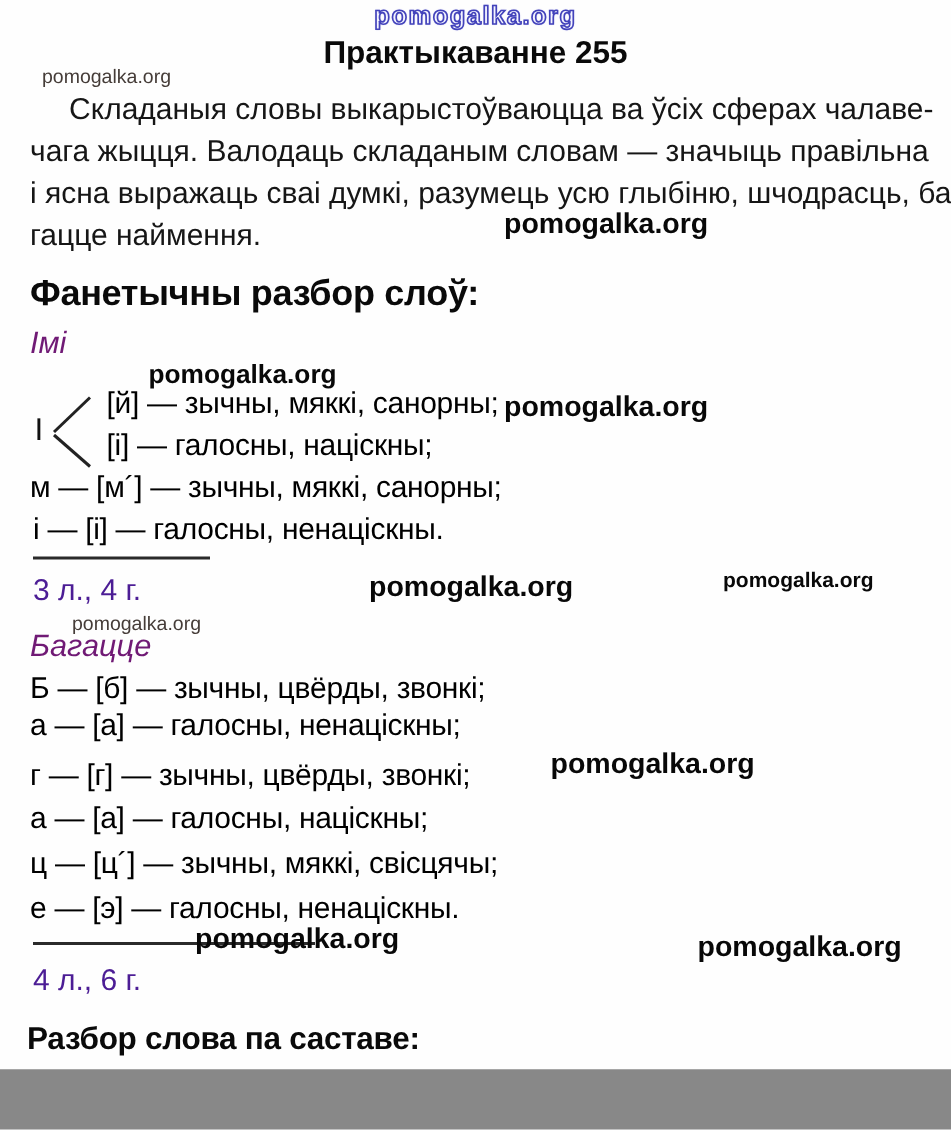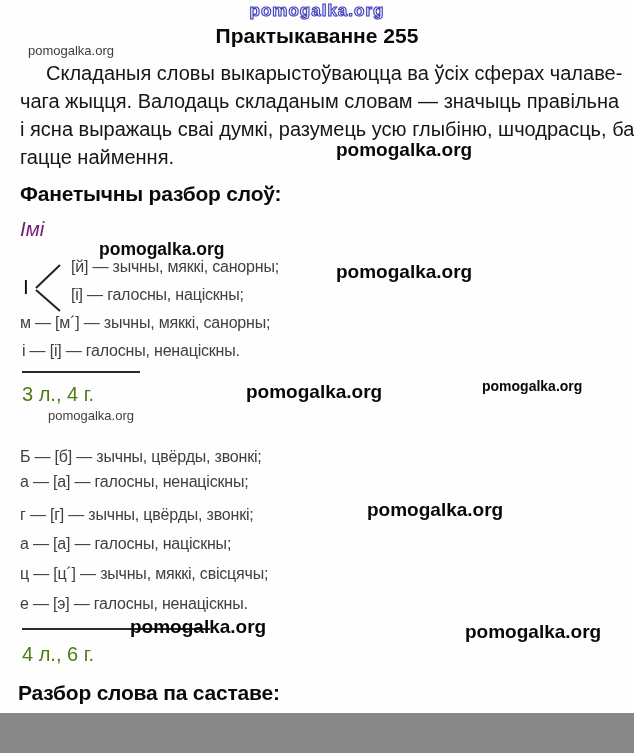--- a/index.html
+++ b/index.html
@@ -21,24 +21,24 @@
     color:#f4f4ff;-webkit-text-stroke:1.1px #4343bb;text-shadow:0 0 1px #5555c5;
   }
   .wm-bold{font-weight:bold;color:#080808;font-size:19px;letter-spacing:0;}
   .wm-small{font-size:13px;color:#453c38;}
   
   .title{left:0;right:0;top:24px;text-align:center;font-size:21px;font-weight:bold;color:#0a0a0a;}
   .para{position:absolute;left:20px;top:59px;width:594px;font-size:20px;line-height:28px;color:#161616;}
   .para .ln{text-align:justify;text-align-last:justify;white-space:nowrap;}
   .para .ln.first{padding-left:26px;}
   .para .ln.last{text-align-last:left;}
-  .h-bold{font-size:21px;font-weight:bold;color:#0a0a0a;letter-spacing:-0.2px;}
+  .h-bold{font-size:24px;font-weight:bold;color:#0a0a0a;letter-spacing:-0.2px;}
   .word-it{font-style:italic;font-size:20.5px;color:#701a75;}
-  .prow{font-size:16px;color:#404040;letter-spacing:-0.2px;}
-  .sum{font-size:20px;color:#4d7c0f;}
+  .prow{font-size:20px;color:#000000;letter-spacing:-0.2px;}
+  .sum{font-size:20px;color:#4c1d95;}
   .rule{position:absolute;border-top:2px solid #2a2a2a;height:0;}
   
   .branch-letter{font-size:21px;color:#111;}
   
   .morph{left:50px;top:714px;font-size:21px;color:#111;display:flex;align-items:flex-end;}
   .stem{position:relative;border-bottom:1.7px solid #222;padding:0 1px 1px 1px;}
   .stem svg{position:absolute;left:-2px;top:-12px;}
   .ending-box{border:1.7px solid #222;padding:0 3px 1px 3px;margin:0 3px;}
   .postfix{border-top:1.7px solid #222;border-bottom:1.7px solid #222;padding:0 2px 17px 2px;}
 </style>
@@ -79,20 +79,21 @@
   <div class="abs prow" style="left:20px;top:314px;">м — [м´] — зычны, мяккі, санорны;</div>
   <div class="abs prow" style="left:22px;top:342px;">і — [і] — галосны, ненаціскны.</div>
 
   <div class="rule" style="left:22px;top:371px;width:118px;"></div>
   <div class="abs sum" style="left:22px;top:383px;">3 л., 4 г.</div>
 
   <div class="abs wm-bold" style="left:246px;top:381px;">pomogalka.org</div>
   <div class="abs wm-bold" style="left:482px;top:378px;font-size:14px;">pomogalka.org</div>
 
   <div class="abs wm-small" style="left:48px;top:408px;">pomogalka.org</div>
+  <div class="abs word-it" style="left:20px;top:419px;">Багацце</div>
 
   <div class="abs prow" style="left:20px;top:448px;">Б — [б] — зычны, цвёрды, звонкі;</div>
   <div class="abs prow" style="left:20px;top:473px;">а — [а] — галосны, ненаціскны;</div>
   <div class="abs prow" style="left:20px;top:506px;">г — [г] — зычны, цвёрды, звонкі;</div>
   <div class="abs wm-bold" style="left:367px;top:499px;">pomogalka.org</div>
   <div class="abs prow" style="left:20px;top:535px;">а — [а] — галосны, націскны;</div>
   <div class="abs prow" style="left:20px;top:565px;">ц — [ц´] — зычны, мяккі, свісцячы;</div>
   <div class="abs prow" style="left:20px;top:595px;">е — [э] — галосны, ненаціскны.</div>
 
   <div class="rule" style="left:22px;top:628px;width:188px;"></div>

